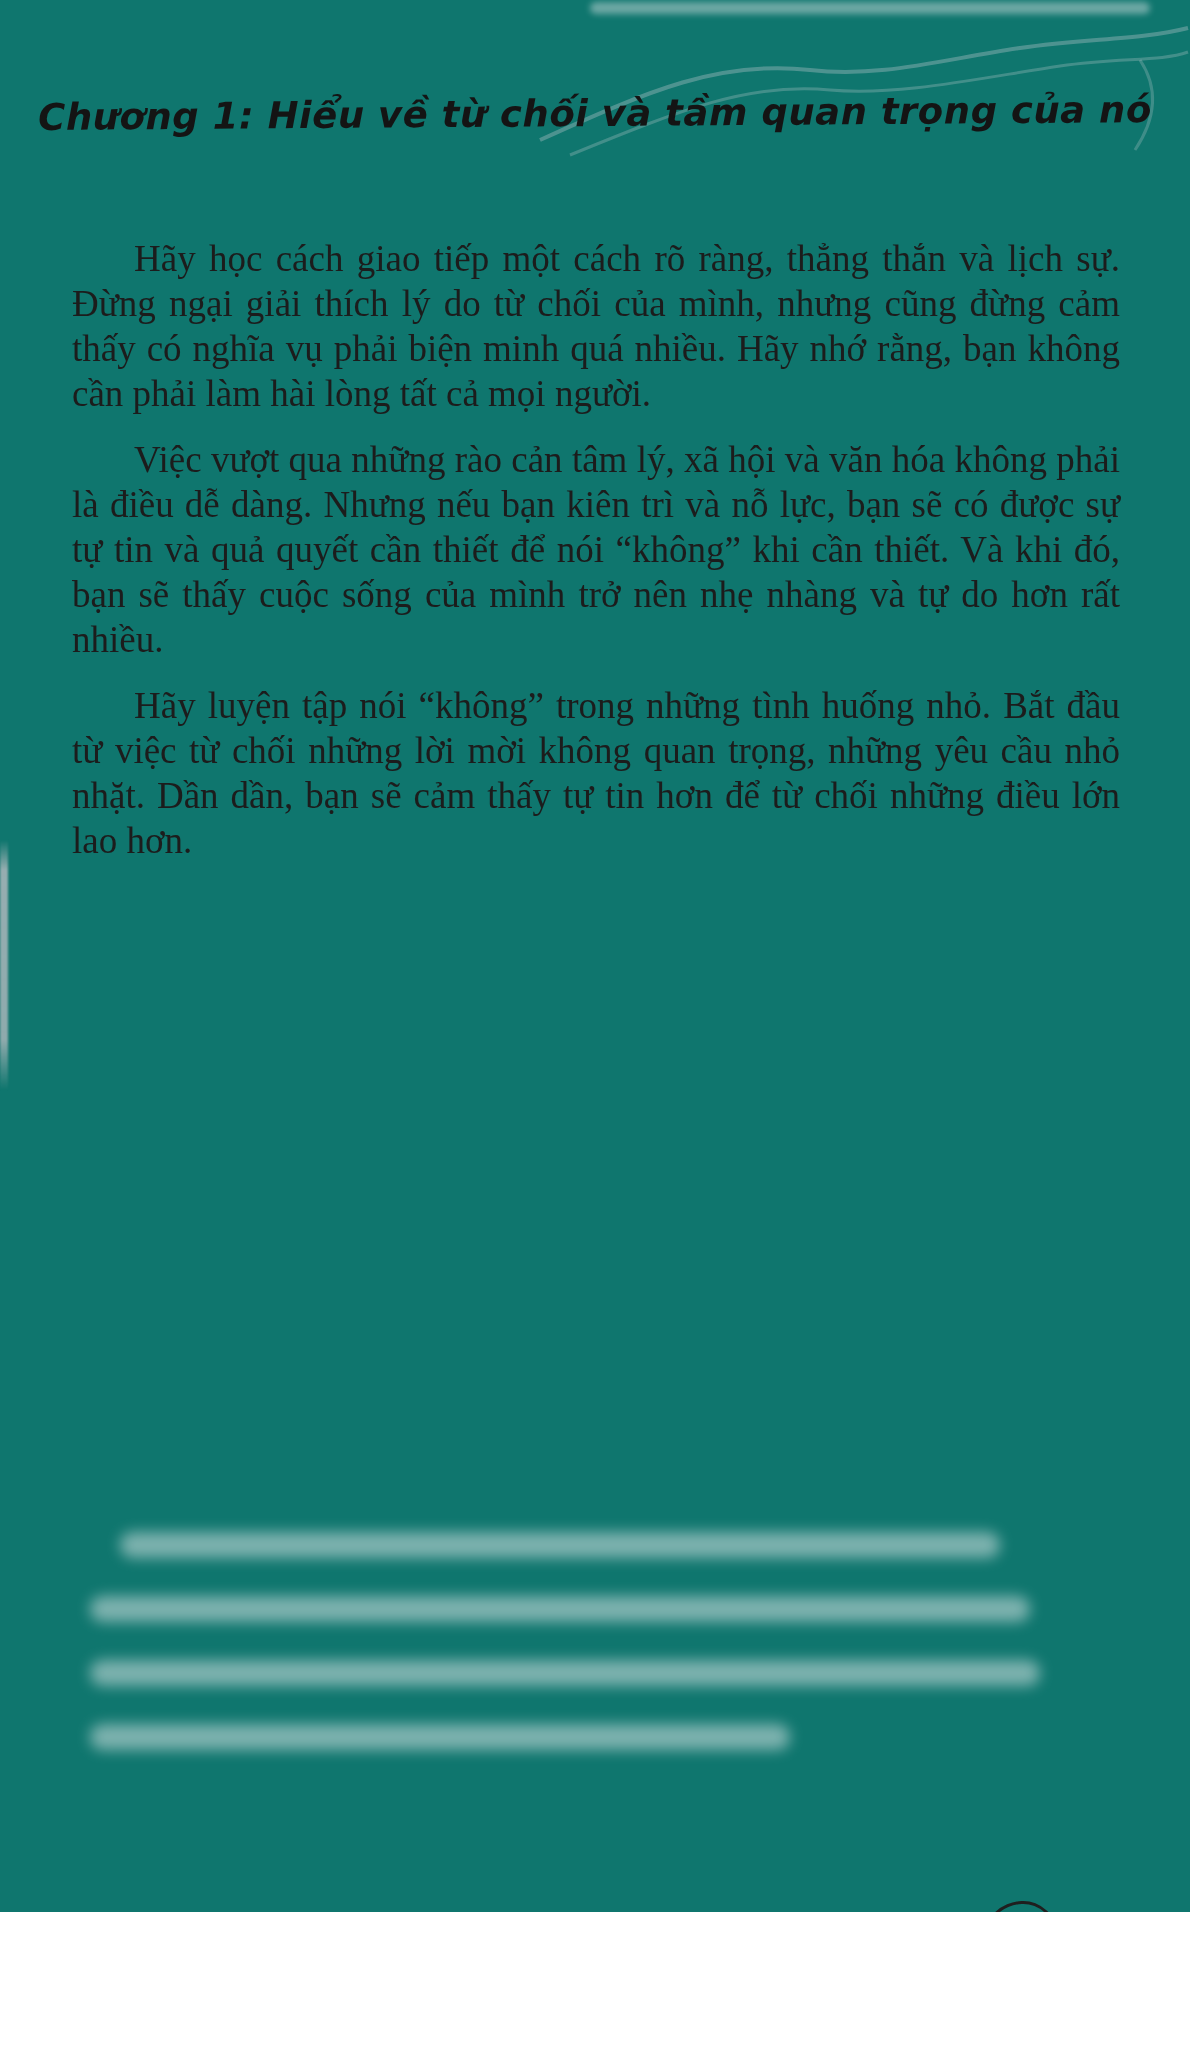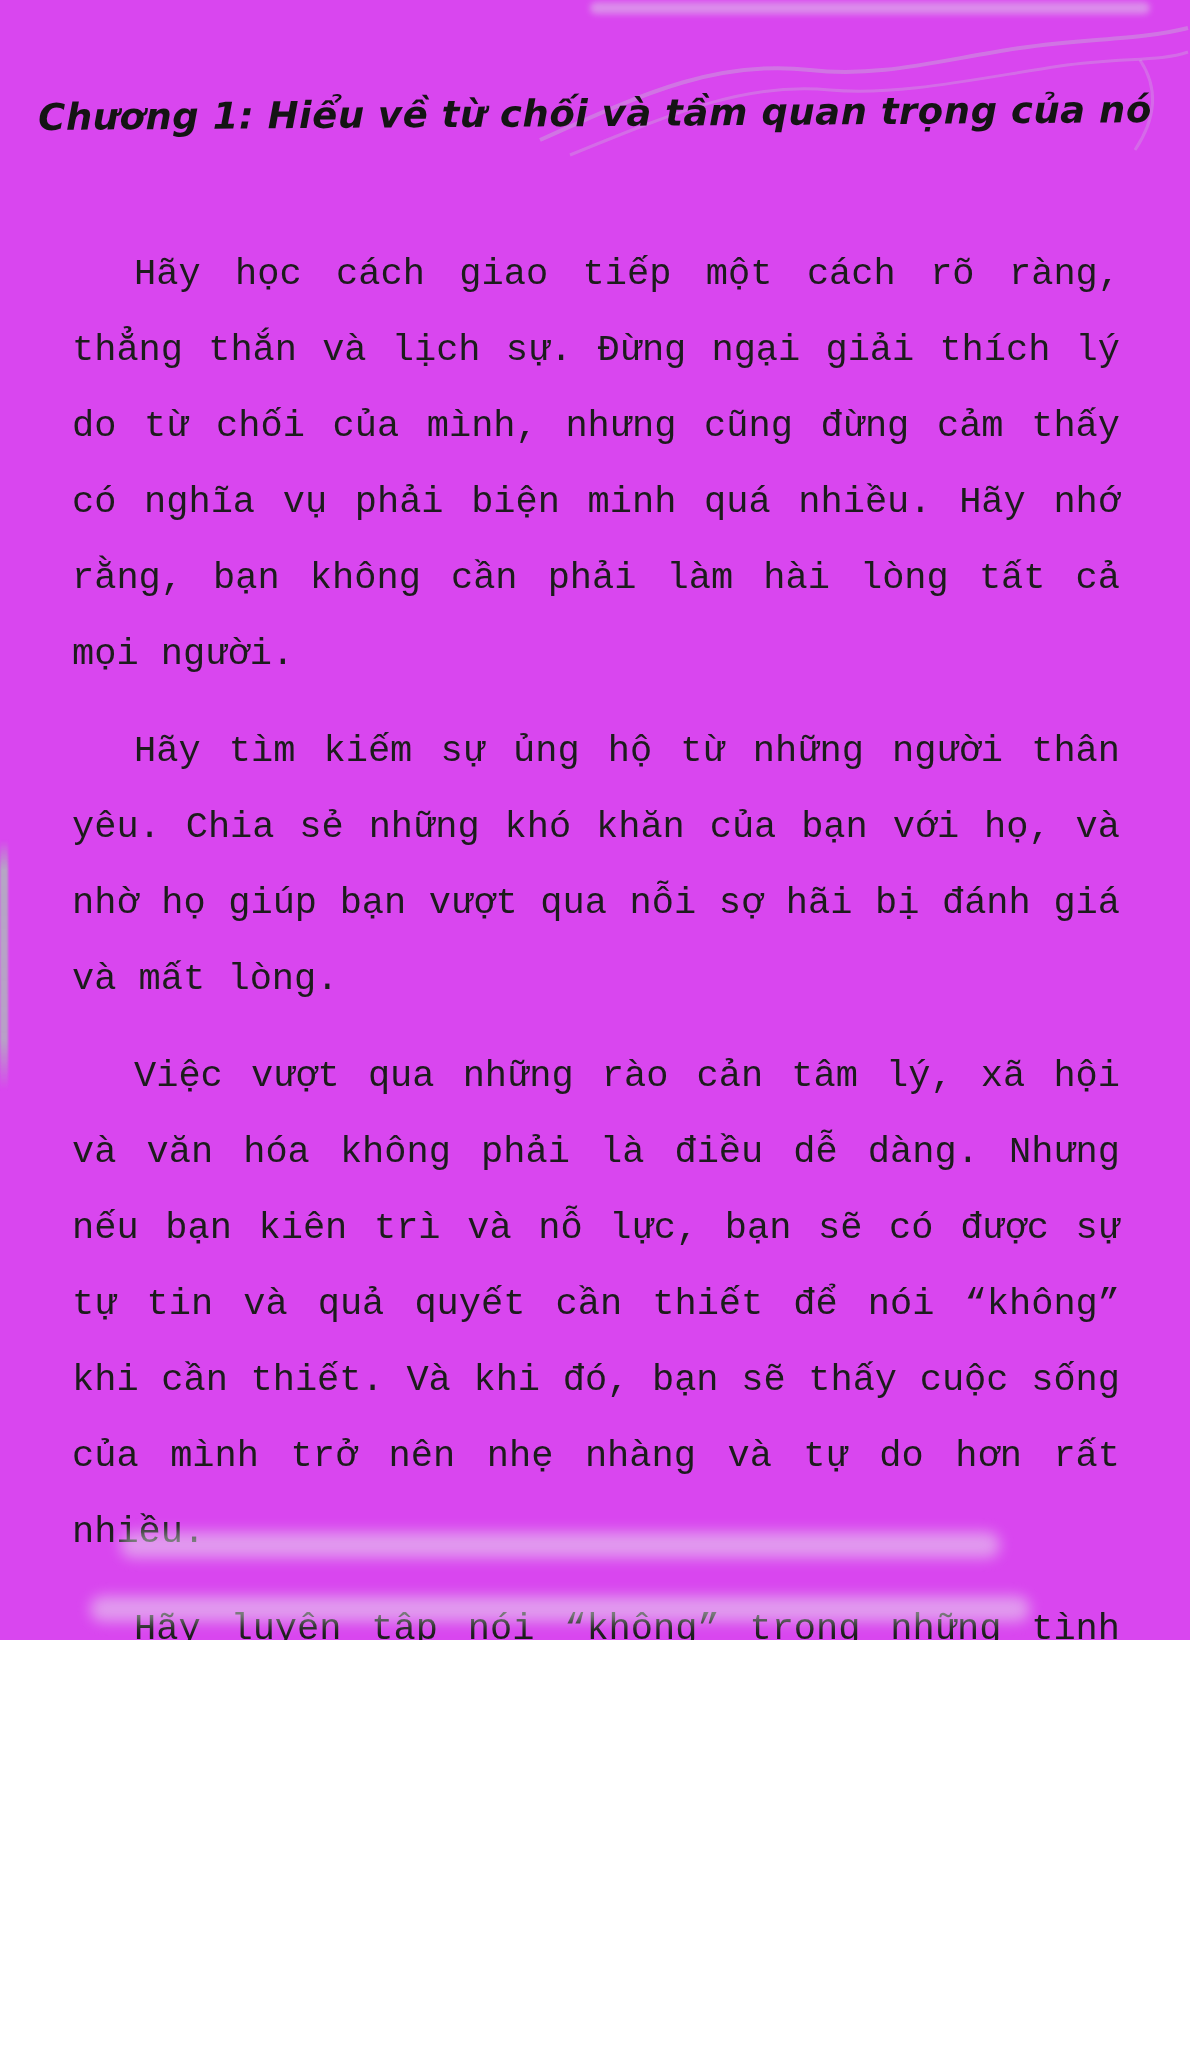--- a/index.html
+++ b/index.html
@@ -3,22 +3,22 @@
 <meta charset="utf-8">
 <style>
   html, body {
     margin: 0;
     padding: 0;
     background: #ffffff;
   }
   .page {
     position: relative;
     width: 1190px;
-    height: 1640px;
-    background: #d946ef;
+    height: 1912px;
+    background: #0f766e;
     overflow: hidden;
     font-family: "Liberation Serif", serif;
     color: #1b1b1b;
   }
 
   
   .top-swirl {
     position: absolute;
     top: 0;
     left: 420px;
@@ -69,23 +69,23 @@
 
   
   .body-text {
     position: absolute;
     left: 72px;
     top: 236px;
     width: 1048px;
   }
   .body-text p {
     margin: 0 0 21px 0;
-    font-family: Liberation Mono, monospace;
+    font-family: Liberation Serif, serif;
     font-size: 37px;
-    line-height: 76px;
+    line-height: 45px;
     text-align: justify;
     text-indent: 62px;
     color: #1c1c1c;
   }
 
   
   .bleed-bar {
     position: absolute;
     background: #e9edee;
     opacity: 0.5;
@@ -149,21 +149,20 @@
     <path d="M 150 155 C 260 110, 330 82, 410 90 C 480 96, 560 78, 640 66 C 700 57, 740 62, 768 52" stroke="#c9d2d5" stroke-width="3" opacity="0.28" fill="none"></path>
     <path d="M 720 60 C 740 90, 735 120, 715 150" stroke="#ccd4d7" stroke-width="3" opacity="0.25" fill="none"></path>
   </svg>
 
   <div class="gutter-shadow"></div>
 
   <h1 class="chapter-header">Chương 1: Hiểu về từ chối và tầm quan trọng của nó</h1>
 
   <div class="body-text">
     <p>Hãy học cách giao tiếp một cách rõ ràng, thẳng thắn và lịch sự. Đừng ngại giải thích lý do từ chối của mình, nhưng cũng đừng cảm thấy có nghĩa vụ phải biện minh quá nhiều. Hãy nhớ rằng, bạn không cần phải làm hài lòng tất cả mọi người.</p>
-    <p>Hãy tìm kiếm sự ủng hộ từ những người thân yêu. Chia sẻ những khó khăn của bạn với họ, và nhờ họ giúp bạn vượt qua nỗi sợ hãi bị đánh giá và mất lòng.</p>
     <p>Việc vượt qua những rào cản tâm lý, xã hội và văn hóa không phải là điều dễ dàng. Nhưng nếu bạn kiên trì và nỗ lực, bạn sẽ có được sự tự tin và quả quyết cần thiết để nói “không” khi cần thiết. Và khi đó, bạn sẽ thấy cuộc sống của mình trở nên nhẹ nhàng và tự do hơn rất nhiều.</p>
     <p>Hãy luyện tập nói “không” trong những tình huống nhỏ. Bắt đầu từ việc từ chối những lời mời không quan trọng, những yêu cầu nhỏ nhặt. Dần dần, bạn sẽ cảm thấy tự tin hơn để từ chối những điều lớn lao hơn.</p>
   </div>
 
   <div class="bleed-bar bleed-1"></div>
   <div class="bleed-bar bleed-2"></div>
   <div class="bleed-bar bleed-3"></div>
   <div class="bleed-bar bleed-4"></div>
 
   <div class="page-badge">

